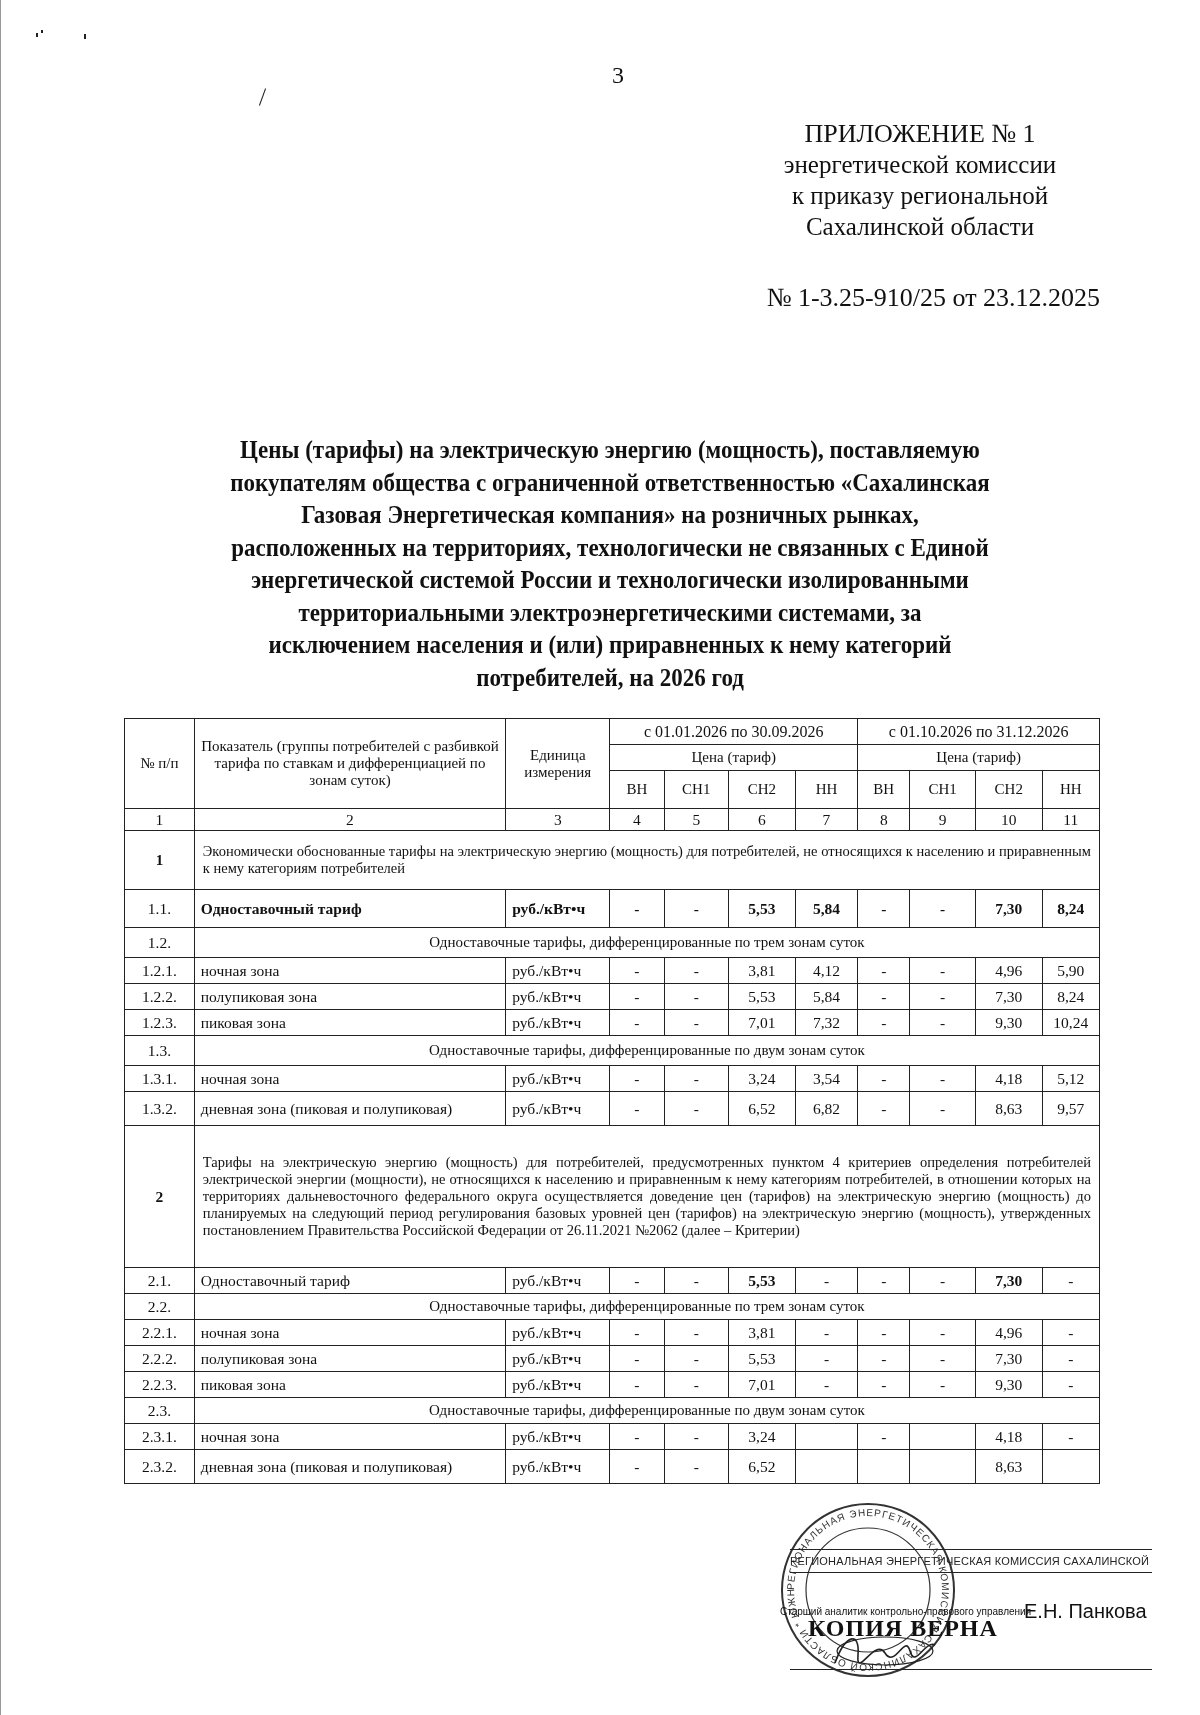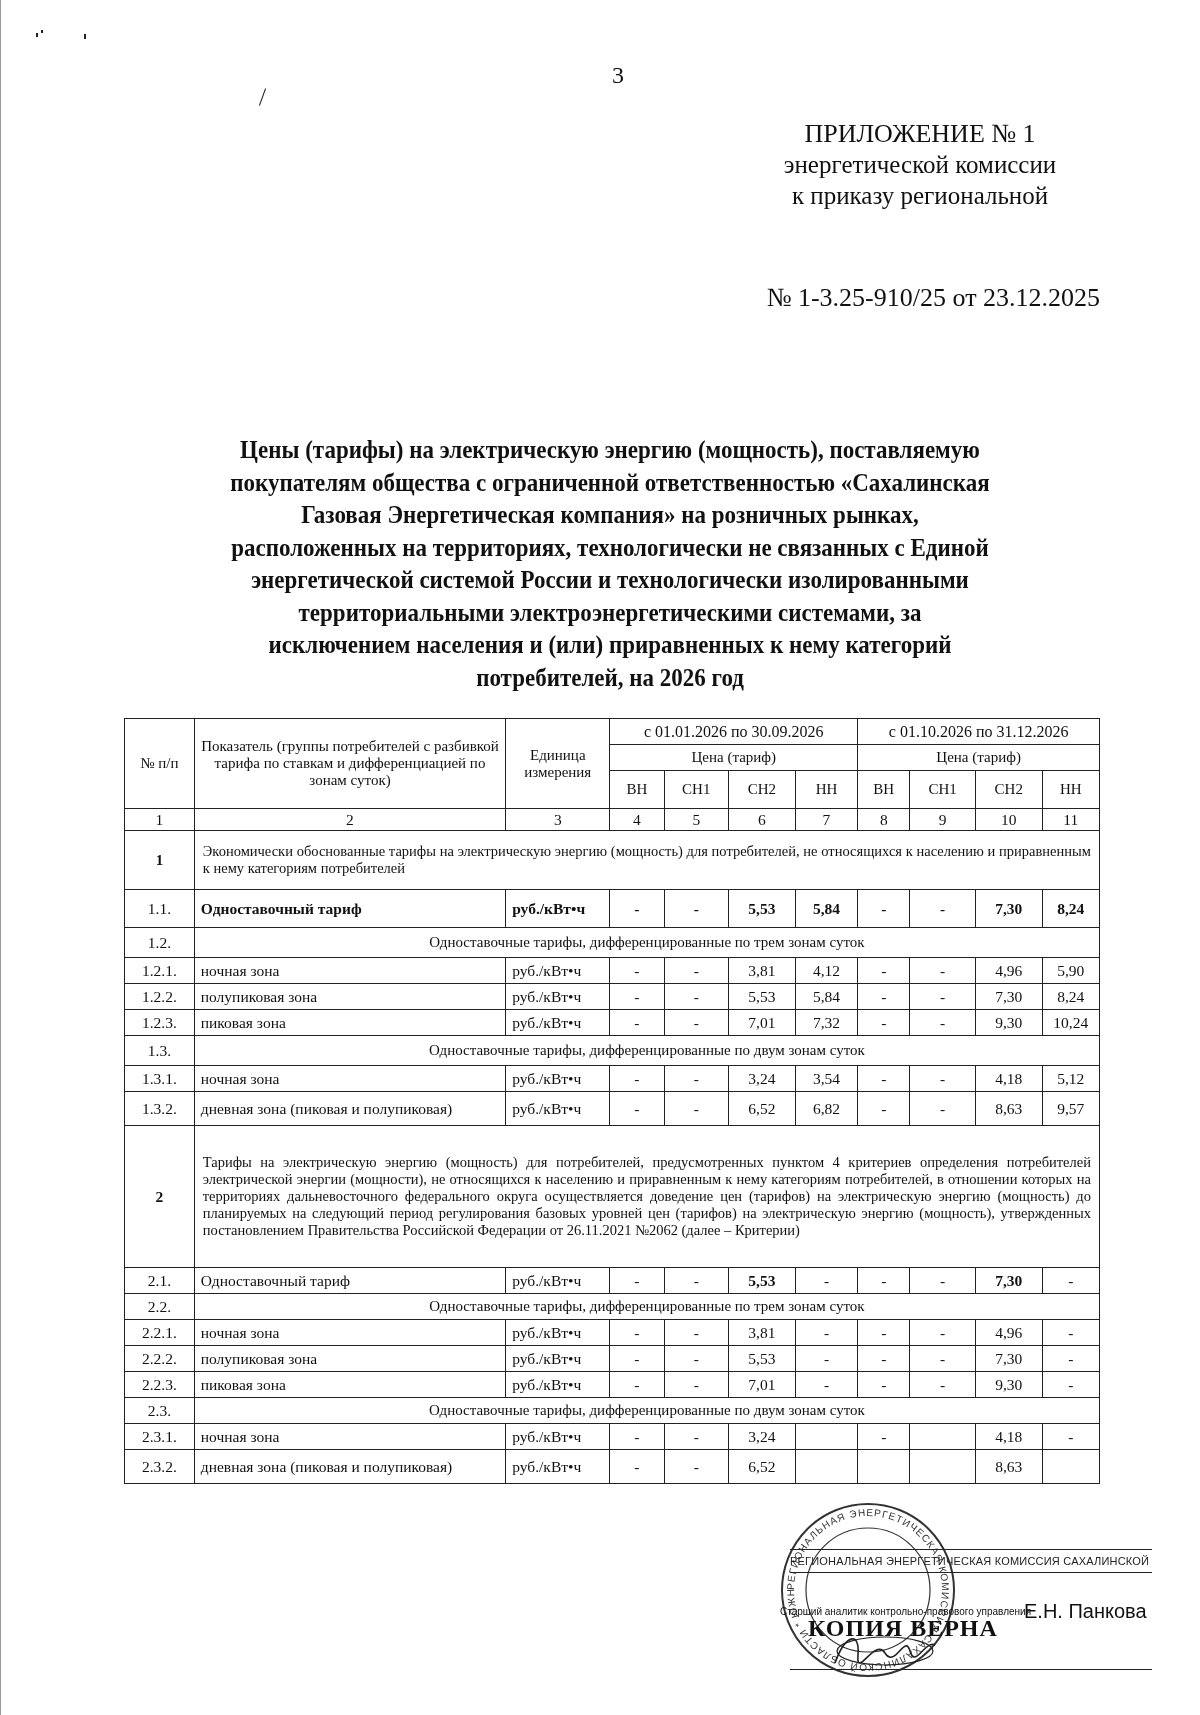--- a/index.html
+++ b/index.html
@@ -46,20 +46,21 @@
 <div class="speck" style="left:84px;top:34px;width:2px;height:5px;"></div>
 <div class="speck" style="left:262px;top:88px;width:1px;height:18px;transform:rotate(20deg);"></div>
 <div class="speck" style="left:0px;top:0px;width:1px;height:1715px;background:#999;"></div>
 
 <div class="page-number">3</div>
 
 <div class="appendix">
   <div class="a-title">ПРИЛОЖЕНИЕ № 1</div>
   <div>энергетической комиссии</div>
   <div>к приказу региональной</div>
+  <div>Сахалинской области</div>
 </div>
 <div class="order-ref">№ 1-3.25-910/25 от 23.12.2025</div>
 
 <div class="doc-title">
   <div>Цены (тарифы) на электрическую энергию (мощность), поставляемую</div>
   <div>покупателям общества с ограниченной ответственностью «Сахалинская</div>
   <div>Газовая Энергетическая компания» на розничных рынках,</div>
   <div>расположенных на территориях, технологически не связанных с Единой</div>
   <div>энергетической системой России и технологически изолированными</div>
   <div>территориальными электроэнергетическими системами, за</div>

